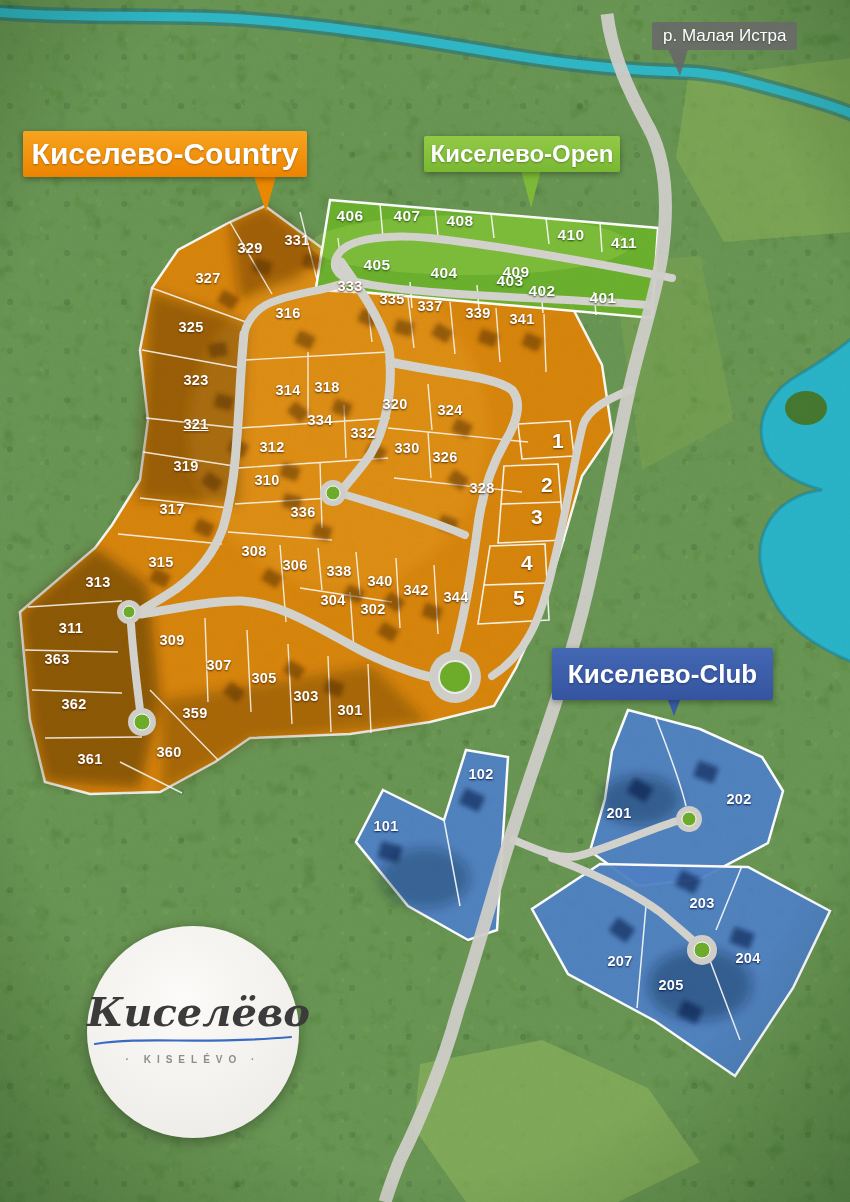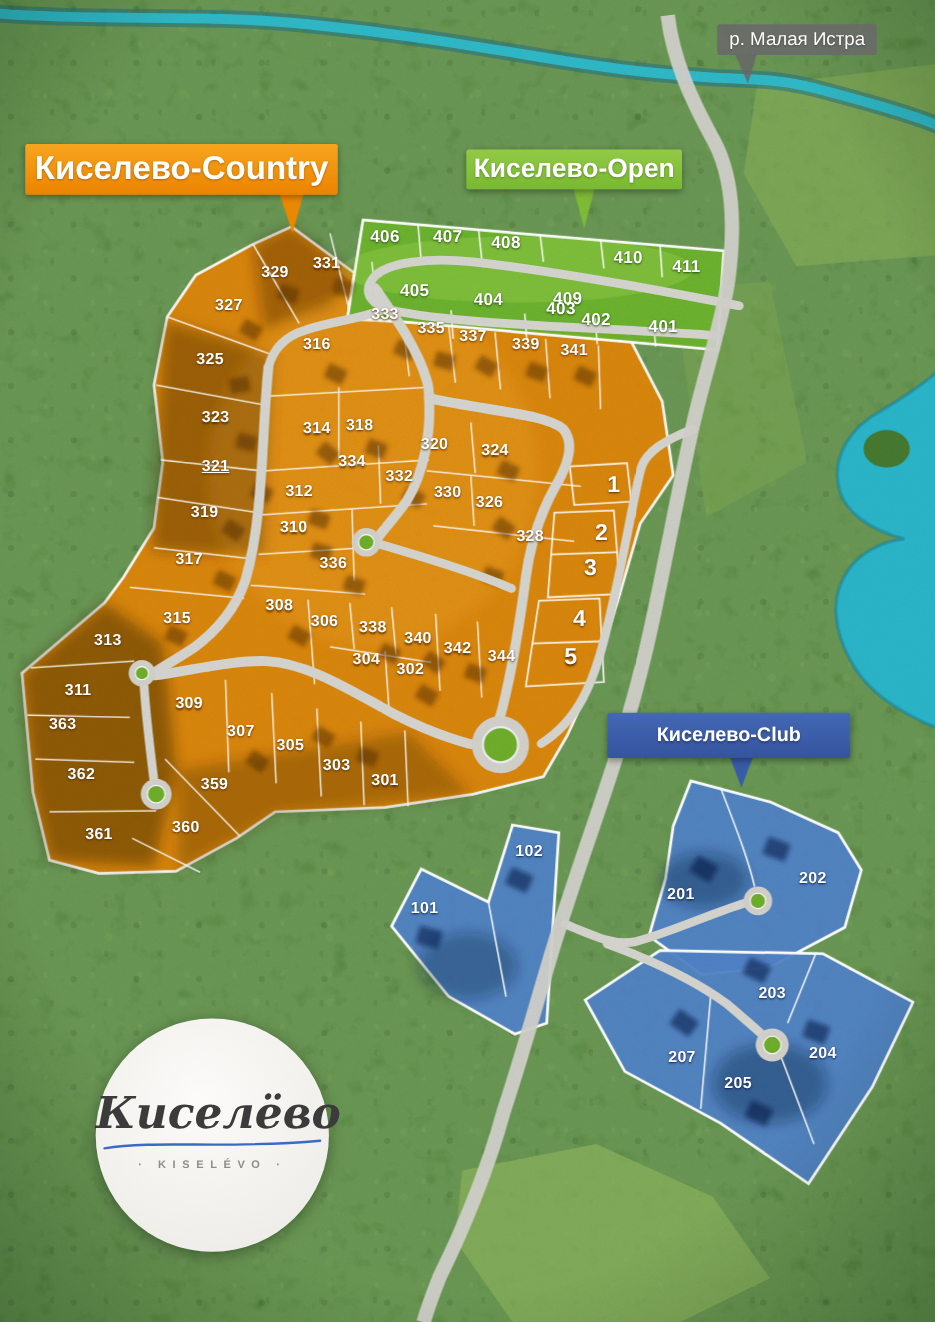--- a/index.html
+++ b/index.html
@@ -28,21 +28,21 @@
   .callout{
     position:absolute;display:flex;align-items:center;justify-content:center;
     color:#fff;font-weight:bold;border-radius:2px;
     text-shadow:0 1px 2px rgba(0,0,0,.3);box-shadow:0 2px 6px rgba(0,0,0,.35);
     white-space:nowrap;
   }
   .callout-country{left:23px;top:131px;width:284px;height:46px;font-size:30px;
     background:linear-gradient(180deg,#f7a41f,#ec8300);}
   .callout-open{left:424px;top:136px;width:196px;height:36px;font-size:24px;
     background:linear-gradient(180deg,#92ca46,#79b832);}
-  .callout-club{left:552px;top:648px;width:221px;height:41px;font-size:18px;
+  .callout-club{left:552px;top:648px;width:221px;height:52px;font-size:26px;
     background:linear-gradient(180deg,#4468b4,#35549f);}
   .callout-river{left:652px;top:22px;height:28px;padding:0 11px;font-size:17px;font-weight:normal;
     background:rgba(105,105,105,.88);box-shadow:none;border-radius:2px;}
   .logo{
     position:absolute;left:87px;top:926px;width:212px;height:212px;border-radius:50%;
     background:radial-gradient(circle at 45% 35%, #fcfbf9, #ebe9e4);
     box-shadow:0 3px 14px rgba(0,10,0,.35);
     text-align:center;
   }
   .logo-title{

